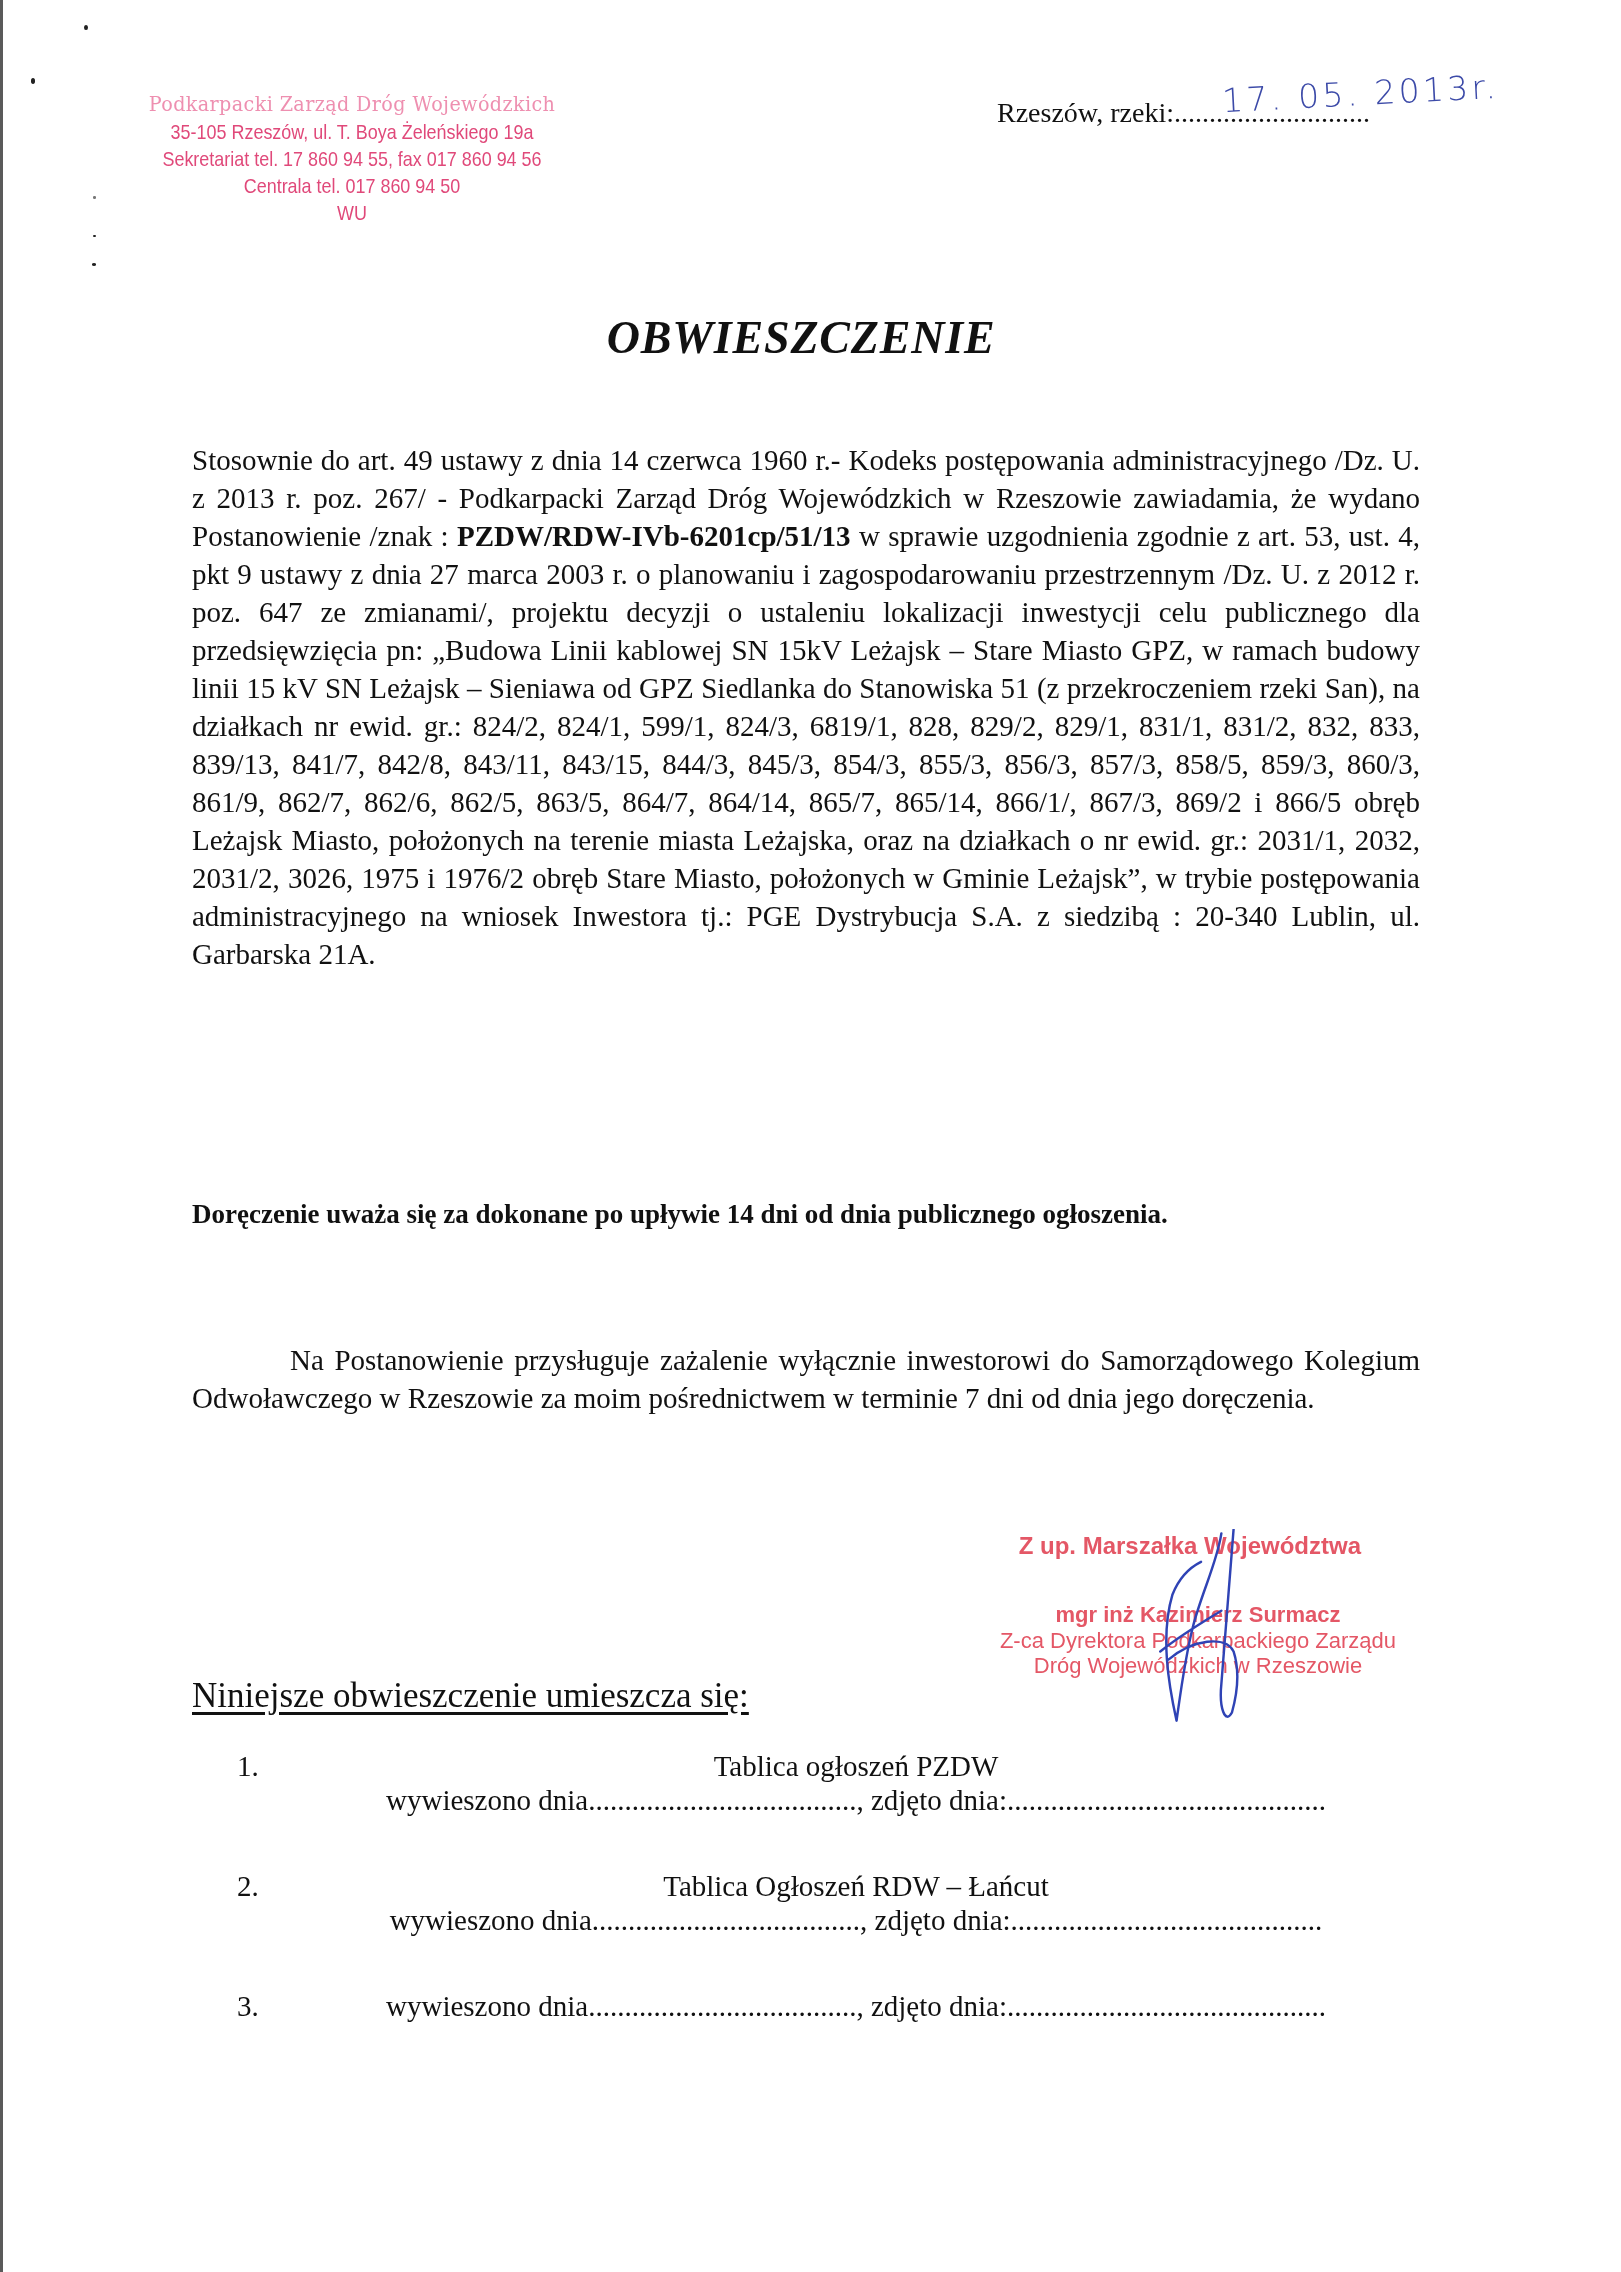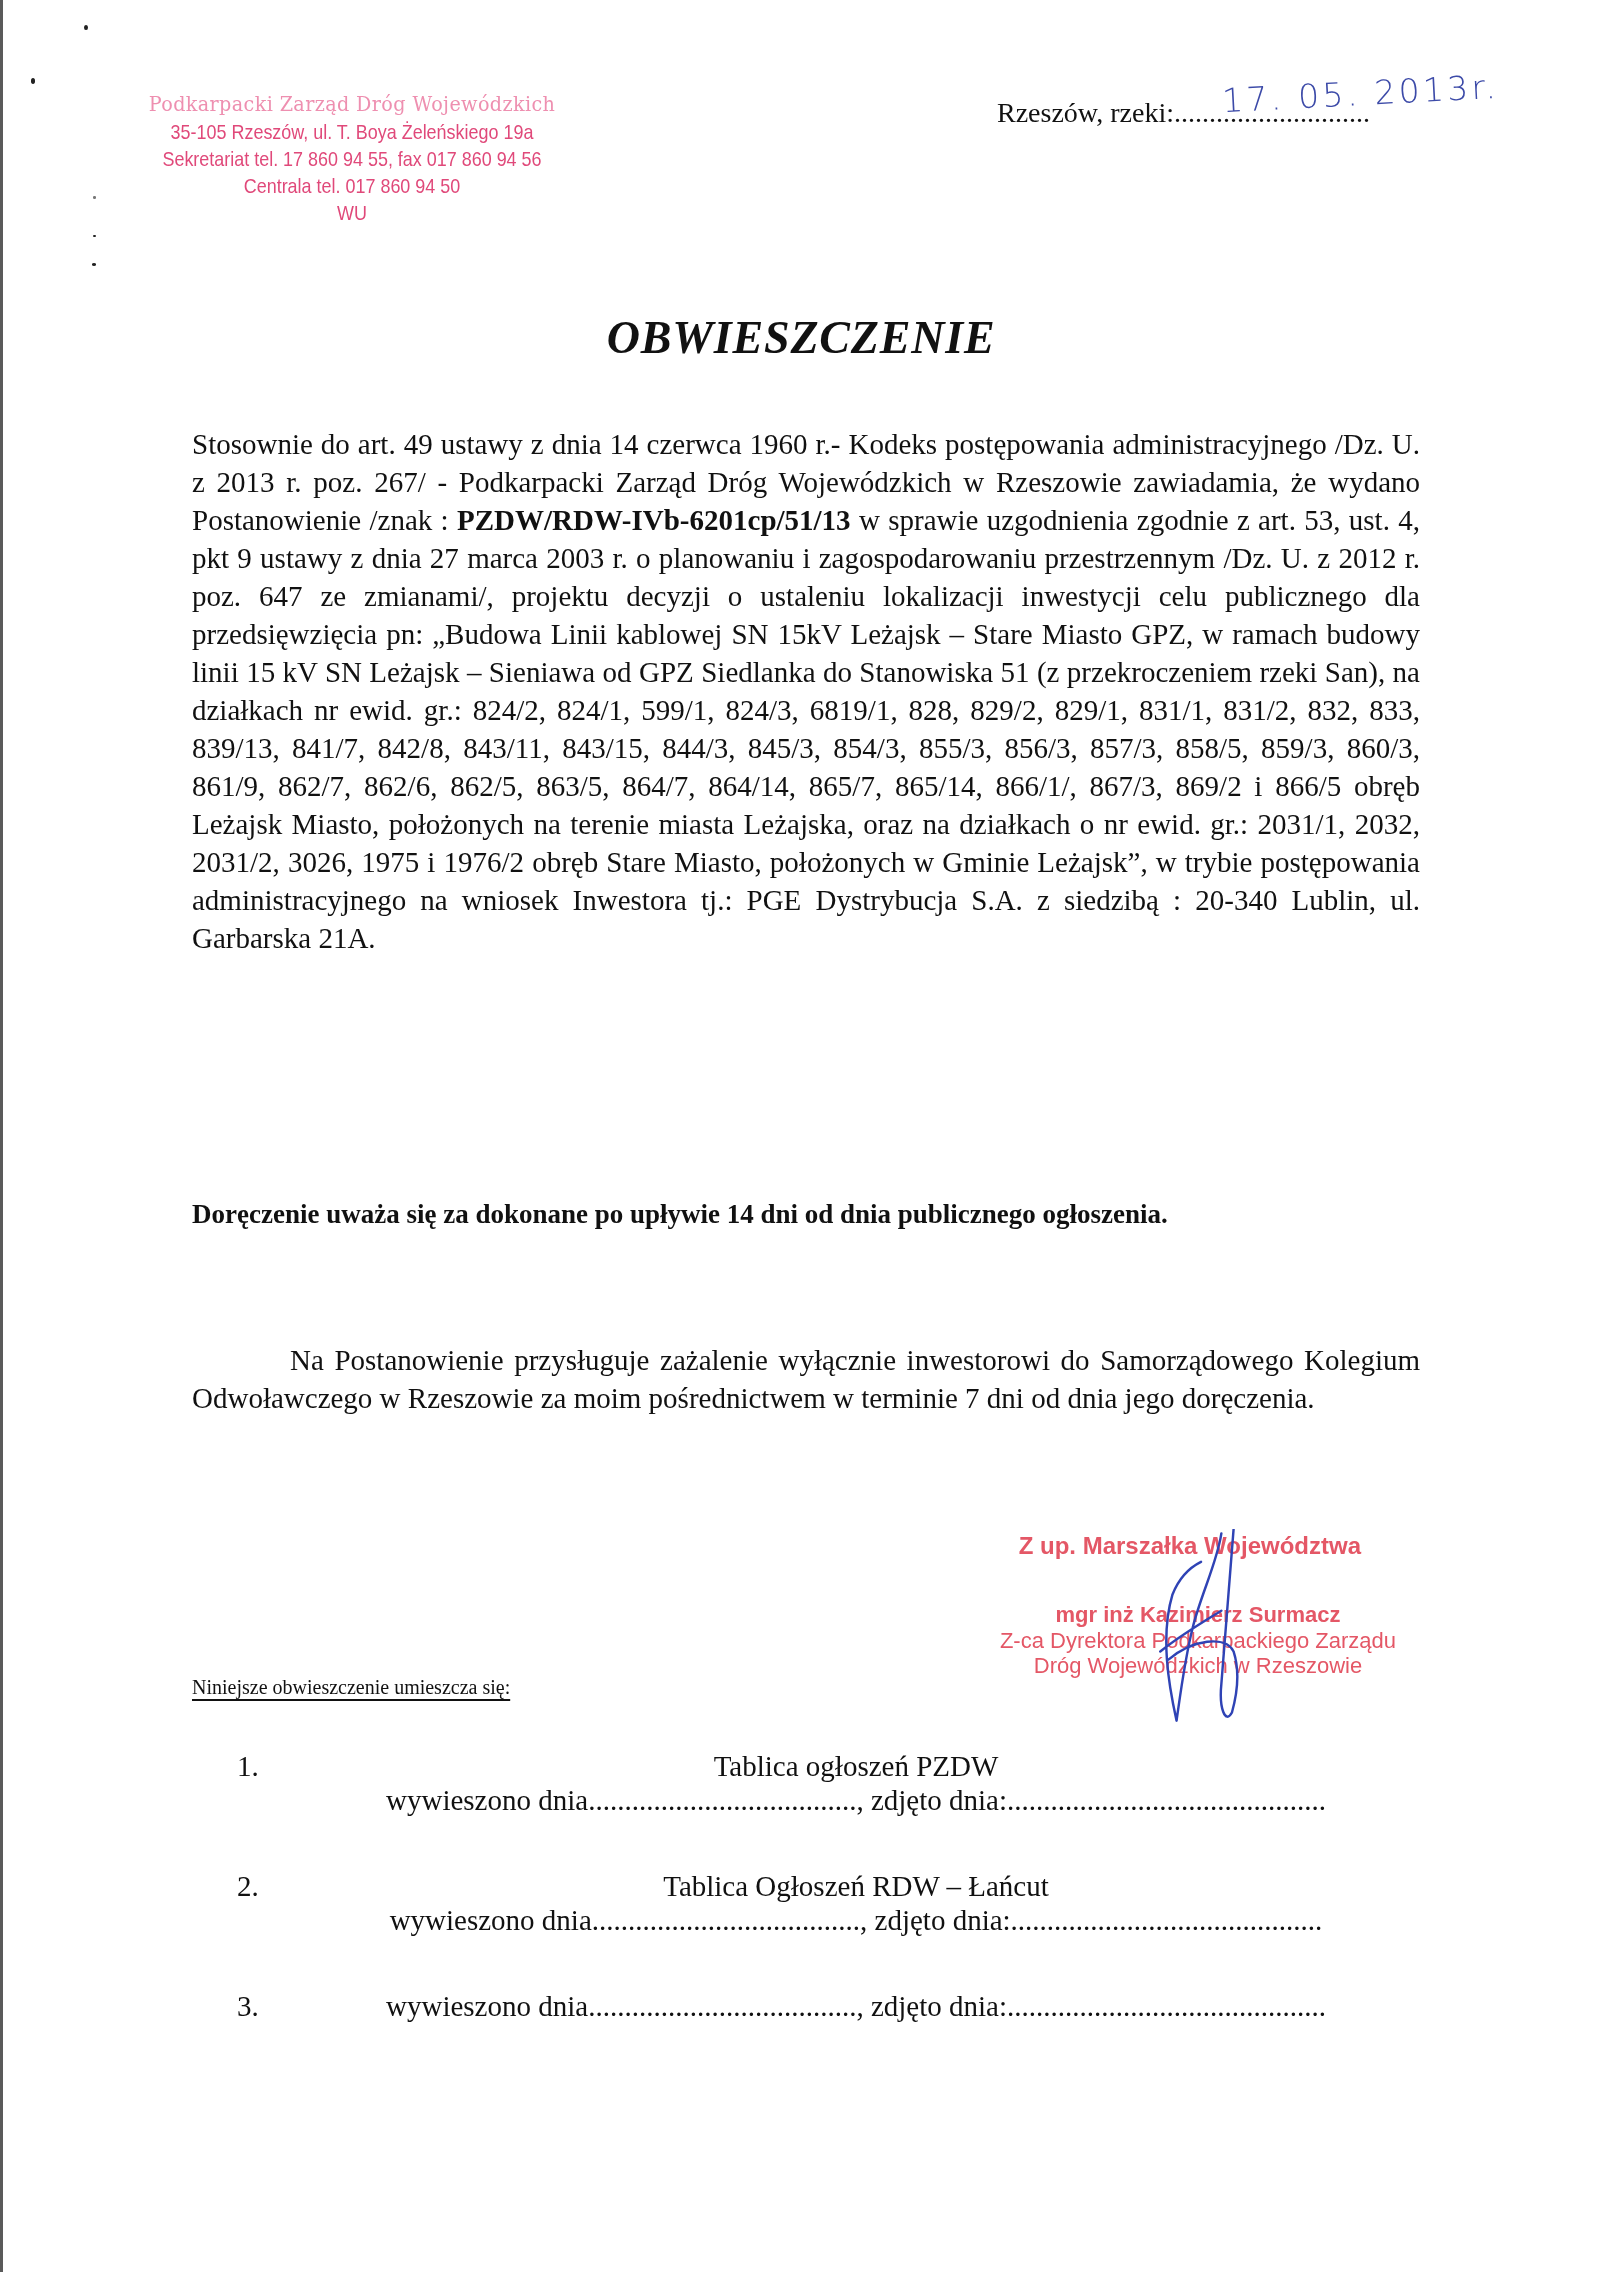--- a/index.html
+++ b/index.html
@@ -13,32 +13,32 @@
   .stamp-head .l1 { font-family:"DejaVu Serif", serif; font-size:20.4px; letter-spacing:0.4px; color:#ee8fb0; line-height:29px; transform:scaleX(0.94); }
   .stamp-head .l { font-family:"Liberation Sans", sans-serif; font-size:20.4px; line-height:27px; transform:scaleX(0.88); }
 
   .date-line { position:absolute; left:997px; top:96px; font-size:28px; line-height:33px; }
   .date-line .dots { letter-spacing:0px; }
   .hand-date { position:absolute; left:1222px; top:74px; font-family:"DejaVu Sans", sans-serif; font-size:33px; color:#3c4aa8; letter-spacing:3.3px; transform:rotate(-3deg); font-weight:300; }
 
   .title { position:absolute; left:0; width:1602px; top:311px; text-align:center; font-weight:bold; font-style:italic; font-size:46px; letter-spacing:0.8px; }
 
   .body-text { position:absolute; left:192px; width:1228px; font-size:29px; line-height:38px; text-align:justify; }
-  .p1 { top:425px; }
+  .p1 { top:441px; }
   .p1 b { font-weight:bold; }
   .p2 { top:1195px; font-weight:bold; font-size:27px; text-align:left; }
   .p3 { top:1341px; text-indent:98px; }
 
   .sig-stamp { position:absolute; left:969px; top:1529px; width:458px; color:#e45766; font-family:"Liberation Sans", sans-serif; text-align:center; }
   .sig-stamp .s1 { font-size:24px; font-weight:bold; line-height:33px; margin-left:-16.3px; }
   .sig-stamp .s2 { font-size:22px; font-weight:bold; line-height:29px; margin-top:38px; }
   .sig-stamp .s3 { font-size:22px; line-height:24.5px; }
   .signature { position:absolute; left:1144px; top:1529px; width:114px; height:196px; }
 
-  .list-heading { position:absolute; left:192px; top:1676px; font-size:20px; text-decoration:underline; text-underline-offset:4.9px; }
+  .list-heading { position:absolute; left:192px; top:1676px; font-size:35px; text-decoration:underline; text-underline-offset:4.9px; }
   .list { position:absolute; left:237px; top:1749px; width:1185px; font-size:29px; line-height:34px; }
   .list-item { position:relative; margin-bottom:52px; }
   .list-item .num { position:absolute; left:0; top:0; }
   .list-item .content { margin-left:53px;text-align:center; }
 </style>
 </head>
 <body>
 
 <div class="scan-edge"></div>
 <div class="speck" style="left:84px;top:24.5px;width:4.1px;height:5.7px;"></div>

